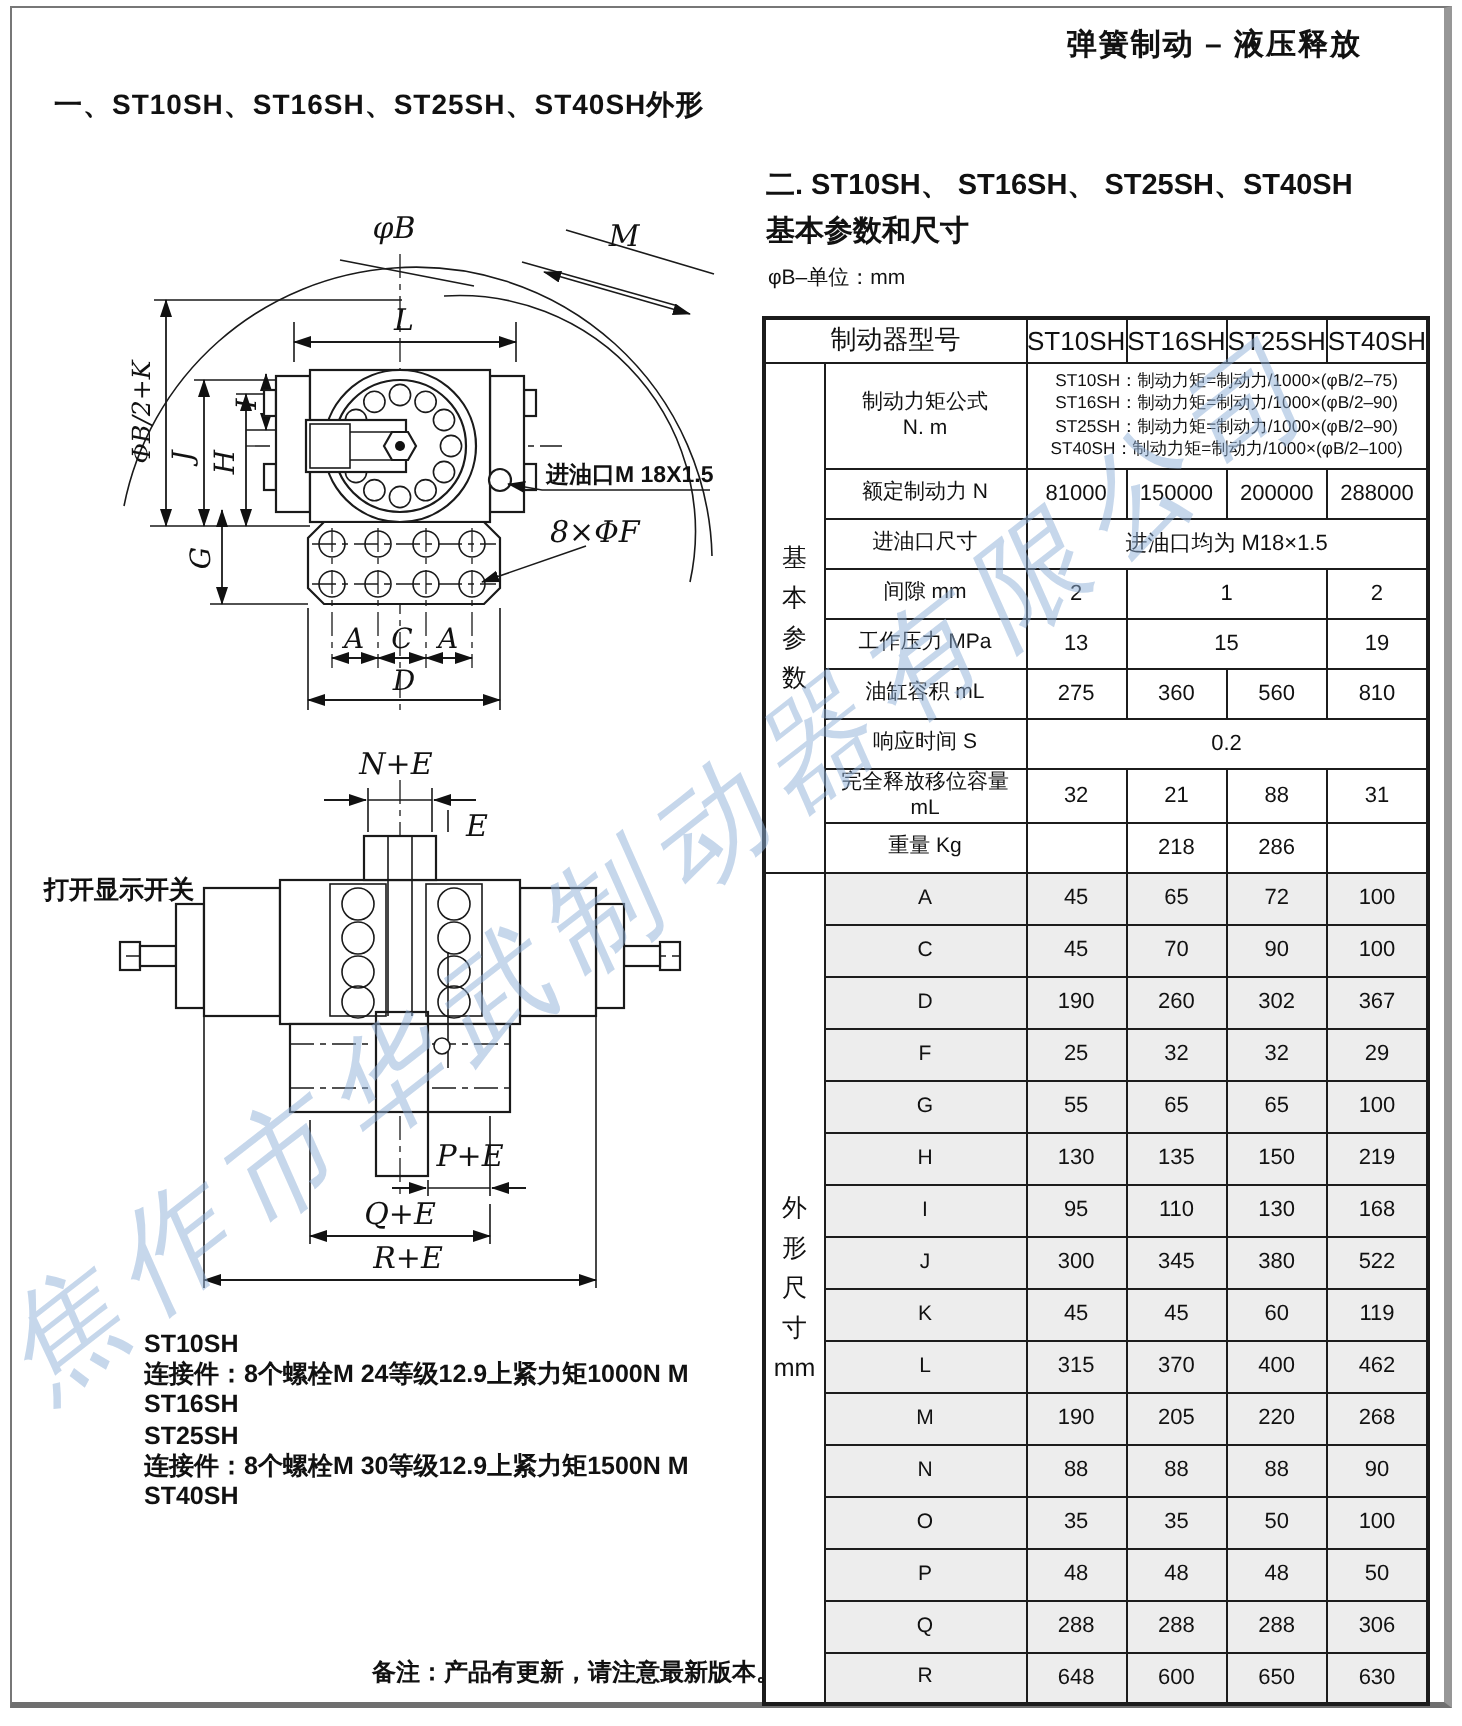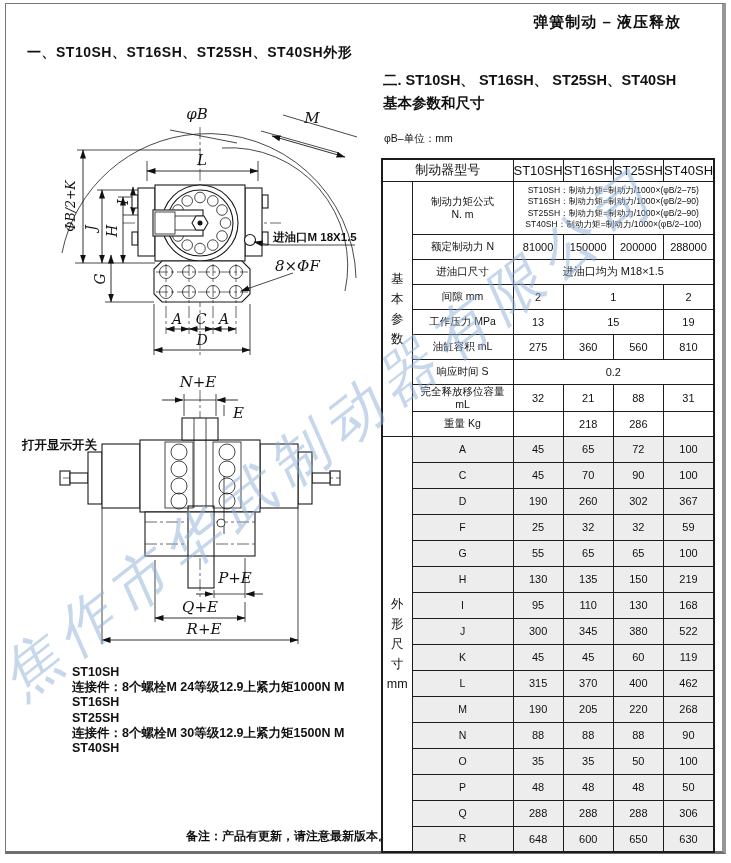--- a/index.html
+++ b/index.html
@@ -3,21 +3,21 @@
 <meta charset="utf-8">
 <style>
   html,body{margin:0;padding:0;background:#fff;}
   .page{position:relative;width:731px;height:858px;background:#fff;overflow:hidden;
         font-family:"Liberation Sans",sans-serif;color:#111;}
   .frame{position:absolute;left:5px;top:3px;right:5px;bottom:4px;
          border:1px solid #777;border-right:4px solid #979797;border-bottom:3px solid #6f6f6f;
          pointer-events:none;}
   .header-title{position:absolute;top:13px;right:50px;font-size:15px;font-weight:bold;letter-spacing:1px;}
   .s1-title{position:absolute;top:44px;left:27px;font-size:14px;font-weight:bold;letter-spacing:.5px;}
-  .s2-title{position:absolute;top:69px;left:383px;width:340px;font-size:14.5px;font-weight:bold;line-height:23px;}
+  .s2-title{position:absolute;top:82px;left:383px;width:340px;font-size:14.5px;font-weight:bold;line-height:23px;}
   .s2-unit{position:absolute;top:132px;left:384px;font-size:10.5px;font-weight:normal;}
   .connectors{position:absolute;left:72px;top:665px;font-size:12.5px;font-weight:bold;line-height:15.2px;white-space:nowrap;}
   .footer-note{position:absolute;left:186px;top:828px;font-size:12px;font-weight:bold;}
   .watermark{position:absolute;left:-130px;top:395px;width:920px;text-align:center;
              font-family:"DejaVu Serif",serif;font-style:italic;font-size:58px;letter-spacing:10px;
              transform:rotate(-38deg);opacity:.5;pointer-events:none;z-index:5;white-space:nowrap;}
   .drawing1{position:absolute;left:25px;top:103px;}
   .drawing2{position:absolute;left:8px;top:372px;}
   svg .ln{stroke:#1a1a1a;stroke-width:1.1;fill:none;}
   svg .fw{fill:#fff;}
@@ -327,21 +327,21 @@
           <td class="val-cell">190</td>
           <td class="val-cell">260</td>
           <td class="val-cell">302</td>
           <td class="val-cell">367</td>
         </tr>
         <tr class="dim">
           <td class="label-cell">F</td>
           <td class="val-cell">25</td>
           <td class="val-cell">32</td>
           <td class="val-cell">32</td>
-          <td class="val-cell">59</td>
+          <td class="val-cell">29</td>
         </tr>
         <tr class="dim">
           <td class="label-cell">G</td>
           <td class="val-cell">55</td>
           <td class="val-cell">65</td>
           <td class="val-cell">65</td>
           <td class="val-cell">100</td>
         </tr>
         <tr class="dim">
           <td class="label-cell">H</td>

